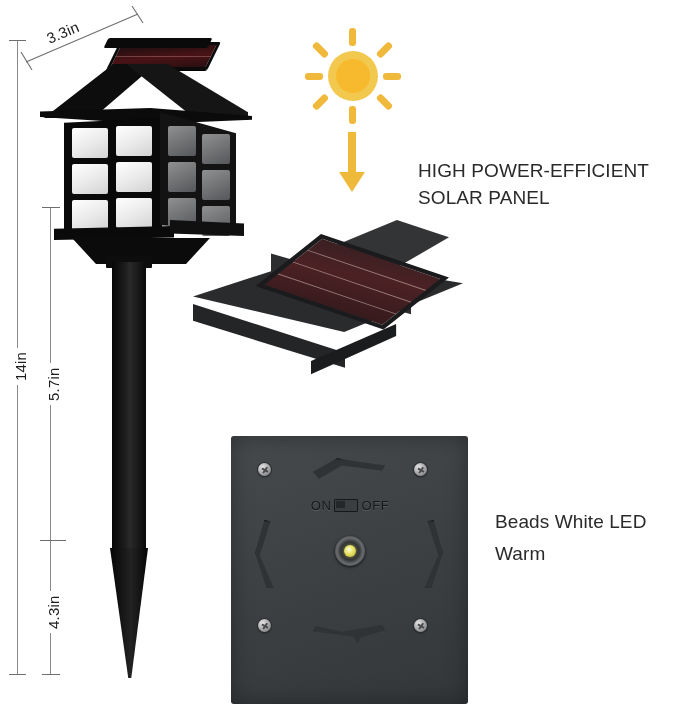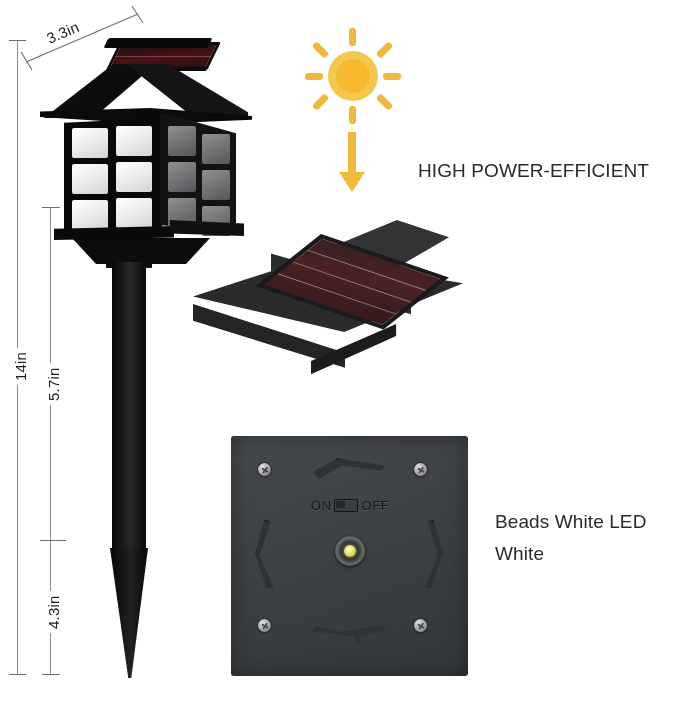--- a/index.html
+++ b/index.html
@@ -144,21 +144,21 @@
     position:absolute;left:128px;top:38px;width:118px;height:74px;
     background:linear-gradient(170deg,#3a2022 0%,#4c2124 40%,#351a1c 100%);
     border:5px solid #1b1b1d;
     transform:matrix(1,0.34,-0.78,0.62,0,0);
     transform-origin:left top;
   }
   .cell-line{position:absolute;left:0;right:0;height:1px;background:rgba(226,206,198,.55);}
 
   
   #panel{
-    position:absolute;left:231px;top:436px;width:237px;height:240px;
+    position:absolute;left:231px;top:436px;width:237px;height:268px;
     background:linear-gradient(160deg,#474a4d 0%,#3e4144 45%,#34373a 100%);
     border-radius:3px;
     box-shadow:inset 0 0 22px rgba(0,0,0,.35);
   }
   .screw{
     position:absolute;width:13px;height:13px;border-radius:50%;
     background:radial-gradient(circle at 35% 32%,#e7e7e7 0%,#a9a9ab 48%,#6d6e70 100%);
     box-shadow:0 0 0 1px #2b2d2f, 0 1px 2px rgba(0,0,0,.6);
   }
   .screw:before,.screw:after{
@@ -281,20 +281,21 @@
   <div class="ray" style="left:12px;top:65px;width:7px;height:18px;transform:rotate(45deg);"></div>
   <div class="ray" style="left:76px;top:65px;width:7px;height:18px;transform:rotate(-45deg);"></div>
   <div class="sun-ring" style="left:23px;top:23px;width:50px;height:50px;"></div>
   <div class="sun-core" style="left:31px;top:31px;width:34px;height:34px;"></div>
 </div>
 <div class="arrow-shaft" style="left:348px;top:132px;width:8px;height:44px;"></div>
 <div class="arrow-head" style="left:339px;top:172px;"></div>
 
 <div class="callout big" style="left:418px;top:157px;">
   <div>HIGH POWER-EFFICIENT</div>
+  <div>SOLAR PANEL</div>
 </div>
 
 <div id="solarmod">
   <div class="sm-base-top"></div>
   <div class="sm-base-fl"></div>
   <div class="sm-base-fr"></div>
   <div class="sm-top-face"></div>
   <div class="sm-front-face"></div>
   <div class="sm-cell">
     <div class="cell-line" style="top:18px;"></div>
@@ -320,14 +321,14 @@
     <span>OFF</span>
   </div>
 
   <div class="led-bead">
     <i></i>
   </div>
 </div>
 
 <div class="callout" style="left:495px;top:506px;line-height:32px;font-size:19px;">
   <div>Beads White LED</div>
-  <div>White</div>
+  <div>Warm</div>
 </div>
 
 </body></html>

